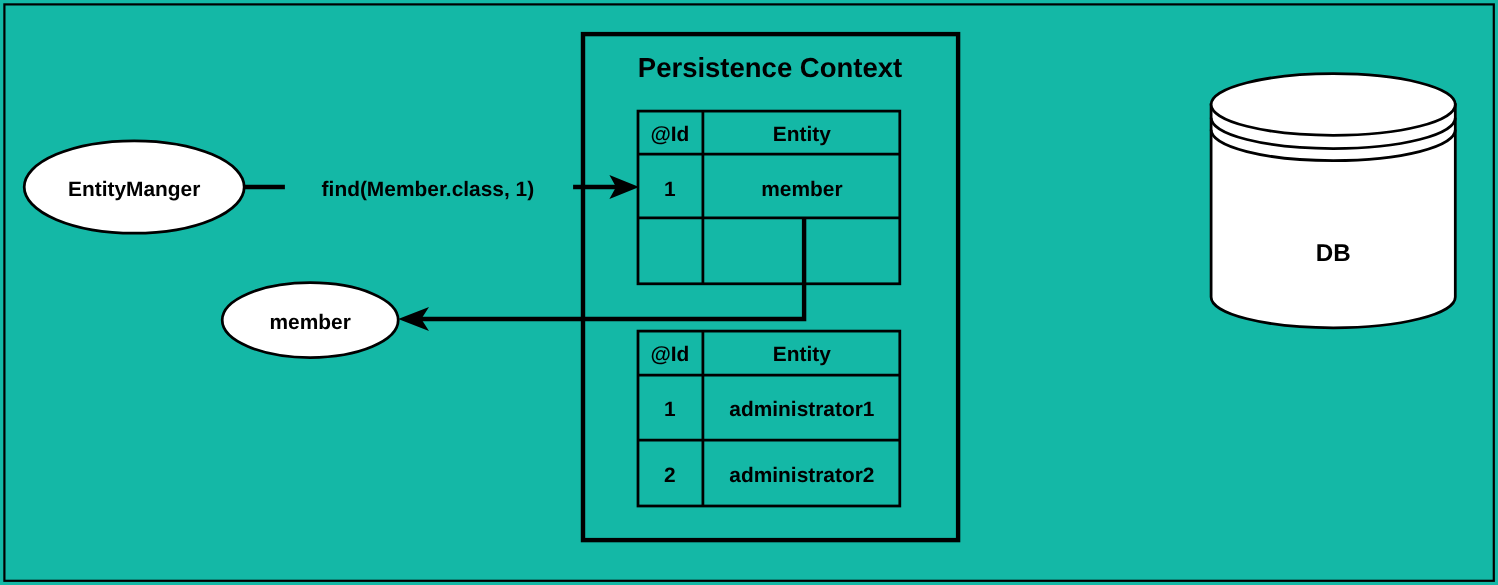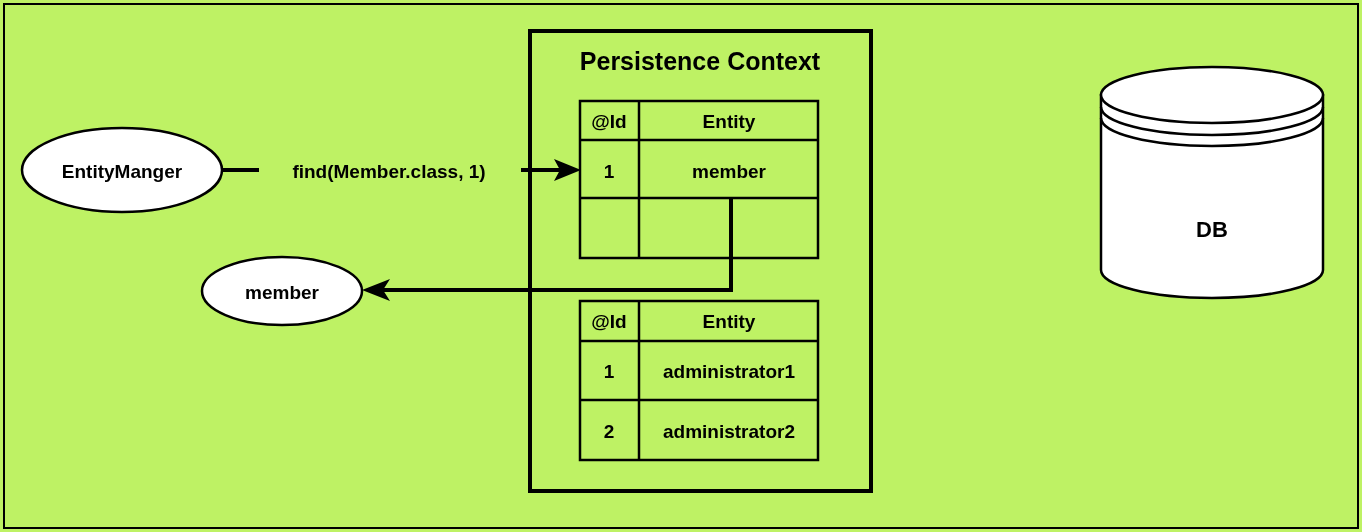--- a/index.html
+++ b/index.html
@@ -7,21 +7,21 @@
     padding: 0;
     background: #ffffff;
   }
   body {
     font-family: "Liberation Sans", sans-serif;
   }
   #canvas {
     position: relative;
     width: 1362px;
     height: 532px;
-    background: #bef264;
+    background: #14b8a6;
     overflow: hidden;
   }
   #diagram-svg {
     position: absolute;
     left: 0;
     top: 0;
     width: 1362px;
     height: 532px;
   }
   .txt {

